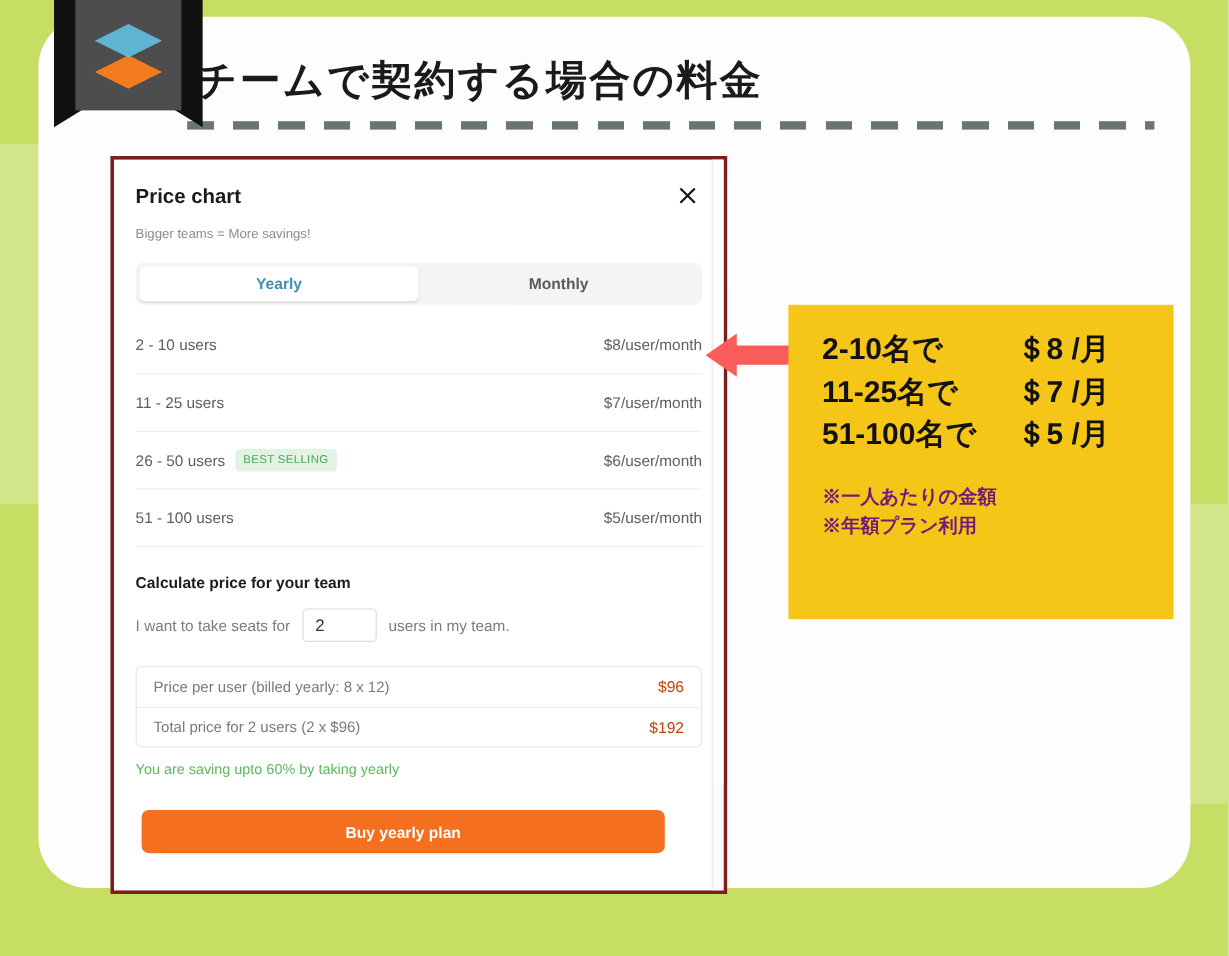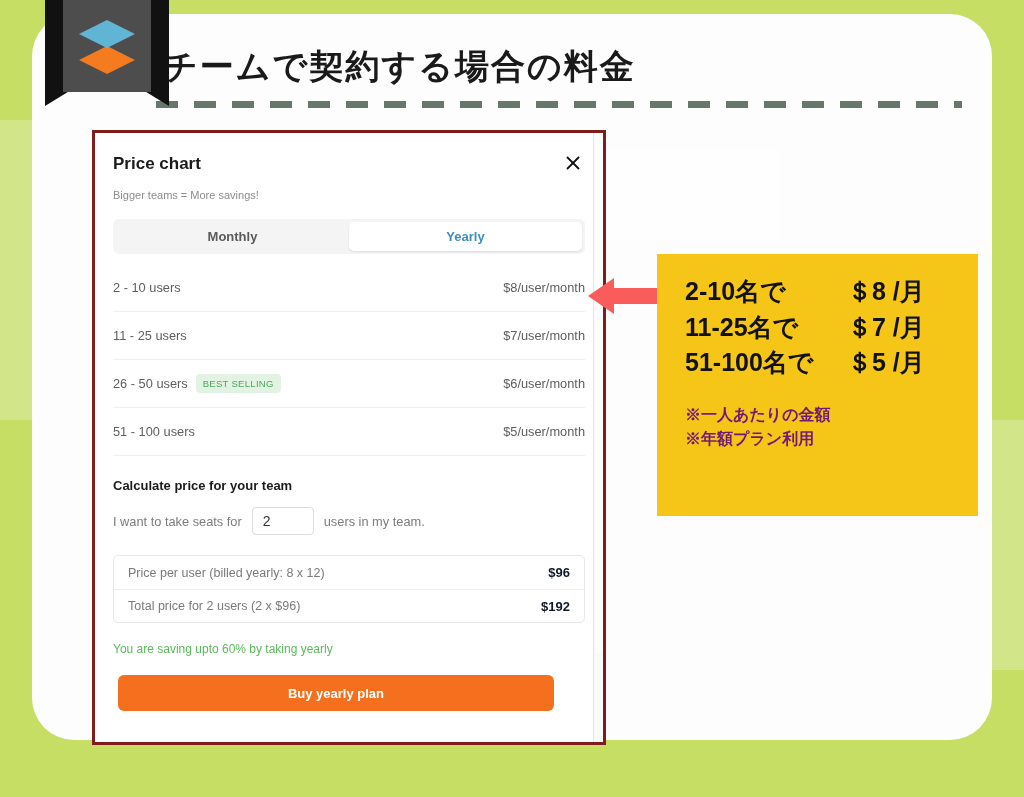--- a/index.html
+++ b/index.html
@@ -163,24 +163,24 @@
     overflow: hidden;
   }
   .total-row {
     display: flex; align-items: center; justify-content: space-between;
     height: 33px;
     padding: 0 14px;
     font-size: 12.5px;
     color: #7A7A7A;
   }
   .total-row + .total-row { border-top: 1px solid #EEEEEE; }
-  .total-val { font-weight: 700; color: #0f172a; font-size: 13px; }
+  .total-val { font-weight: 400; color: #c2410c; font-size: 13px; }
 
   .saving {
-    margin-top: 19px;
+    margin-top: 11px;
     font-size: 12px;
     color: #5CB85C;
   }
   .buy-btn {
     position: absolute;
     left: 23px; bottom: 31px;
     width: 436px; height: 36px;
     background: #F4701F;
     border: none; border-radius: 6px;
     color: #fff; font-size: 13px; font-weight: 700;
@@ -273,22 +273,22 @@
       <div class="close-x">
         <svg width="16" height="16" viewBox="0 0 16 16" style="display:block;margin:3px auto;">
           <line x1="2" y1="2" x2="14" y2="14" stroke="#111" stroke-width="1.8"></line>
           <line x1="14" y1="2" x2="2" y2="14" stroke="#111" stroke-width="1.8"></line>
         </svg>
       </div>
 
       <div class="card-sub">Bigger teams = More savings!</div>
 
       <div class="toggle">
+        <div class="toggle-opt active">Yearly</div>
         <div class="toggle-opt">Monthly</div>
-        <div class="toggle-opt active">Yearly</div>
       </div>
 
       <div>
         <div class="tier">
           <div class="tier-left">
             <span>2 - 10 users</span>
           </div>
           <span class="tier-price">$8/user/month</span>
         </div>
         <div class="tier">

